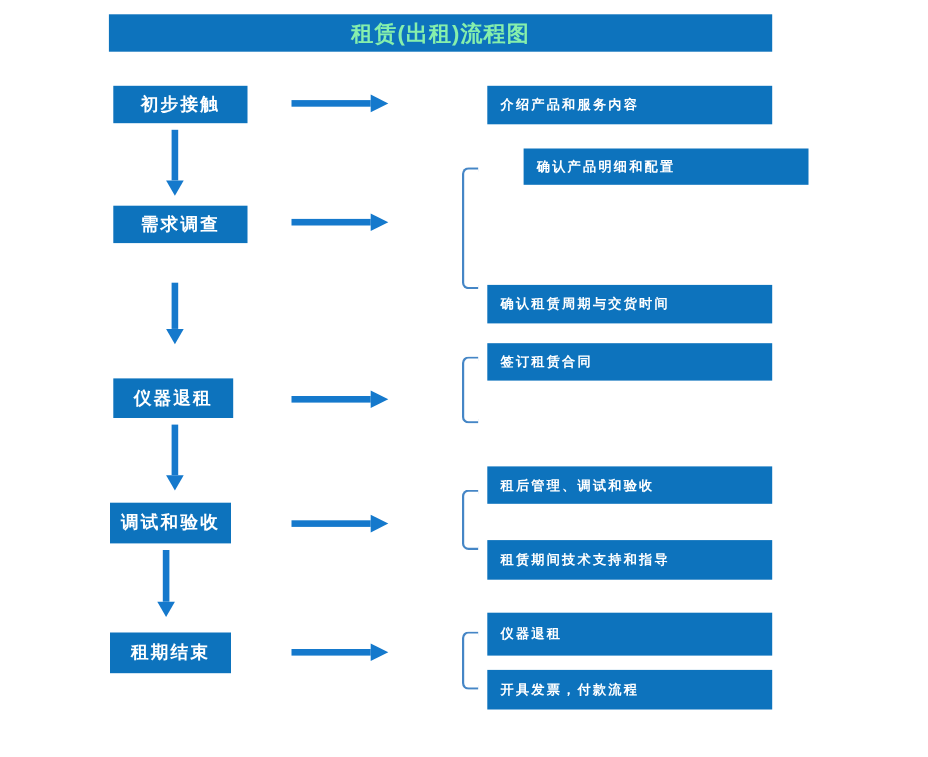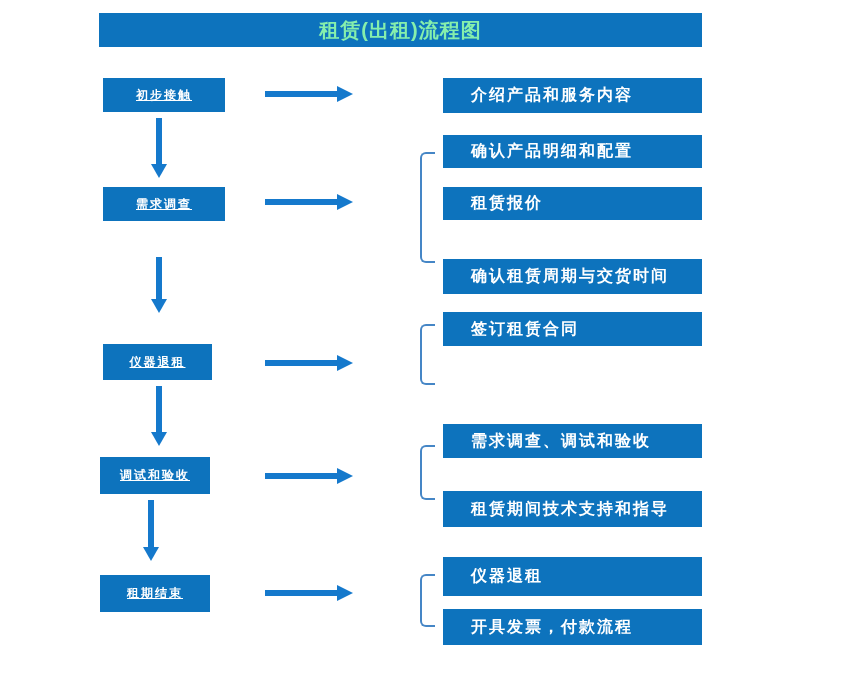--- a/index.html
+++ b/index.html
@@ -23,30 +23,30 @@
   .title-bar{
     position:absolute;
     left:99px;top:13px;width:603px;height:34px;
     background:#0d73bd;
     color:#86efac;
     font-weight:bold;
     font-size:20px;
     display:flex;align-items:center;justify-content:center;
     letter-spacing:1px;
   }
-  .left-box{justify-content:center;font-size:12px;text-decoration:underline;}
+  .left-box{justify-content:center;font-size:16px;}
   .s1{left:103px;top:78px;width:122px;height:34px;}
   .s2{left:103px;top:187px;width:122px;height:34px;}
   .s3{left:103px;top:344px;width:109px;height:36px;}
   .s4{left:100px;top:457px;width:110px;height:37px;}
   .s5{left:100px;top:575px;width:110px;height:37px;}
 
-  .right-box{justify-content:flex-start;padding-left:28px;font-size:16px;left:443px;width:259px;}
+  .right-box{justify-content:flex-start;padding-left:12px;font-size:12px;left:443px;width:259px;}
   .r1{top:78px;height:35px;}
-  .r2{top:135px;height:33px;}
+  .r2{top:135px;height:33px;margin-left:33px;}
   .r3{top:187px;height:33px;}
   .r4{top:259px;height:35px;}
   .r5{top:312px;height:34px;}
   .r6{top:362px;height:36px;}
   .r7{top:424px;height:34px;}
   .r8{top:491px;height:36px;}
   .r9{top:557px;height:39px;}
   .r10{top:609px;height:36px;}
 
   
@@ -115,21 +115,20 @@
   <div class="harrow ha4"></div>
   <div class="harrow ha5"></div>
 
   <div class="bracket b1"></div>
   <div class="bracket b2"></div>
   <div class="bracket b3"></div>
   <div class="bracket b4"></div>
 
   <div class="box right-box r1">介绍产品和服务内容</div>
   <div class="box right-box r2">确认产品明细和配置</div>
-  <div class="box right-box r3">租赁报价</div>
   <div class="box right-box r4">确认租赁周期与交货时间</div>
   <div class="box right-box r5">签订租赁合同</div>
-  <div class="box right-box r7">需求调查、调试和验收</div>
+  <div class="box right-box r7">租后管理、调试和验收</div>
   <div class="box right-box r8">租赁期间技术支持和指导</div>
   <div class="box right-box r9">仪器退租</div>
   <div class="box right-box r10">开具发票，付款流程</div>
 
 </div>
 
 </body></html>

